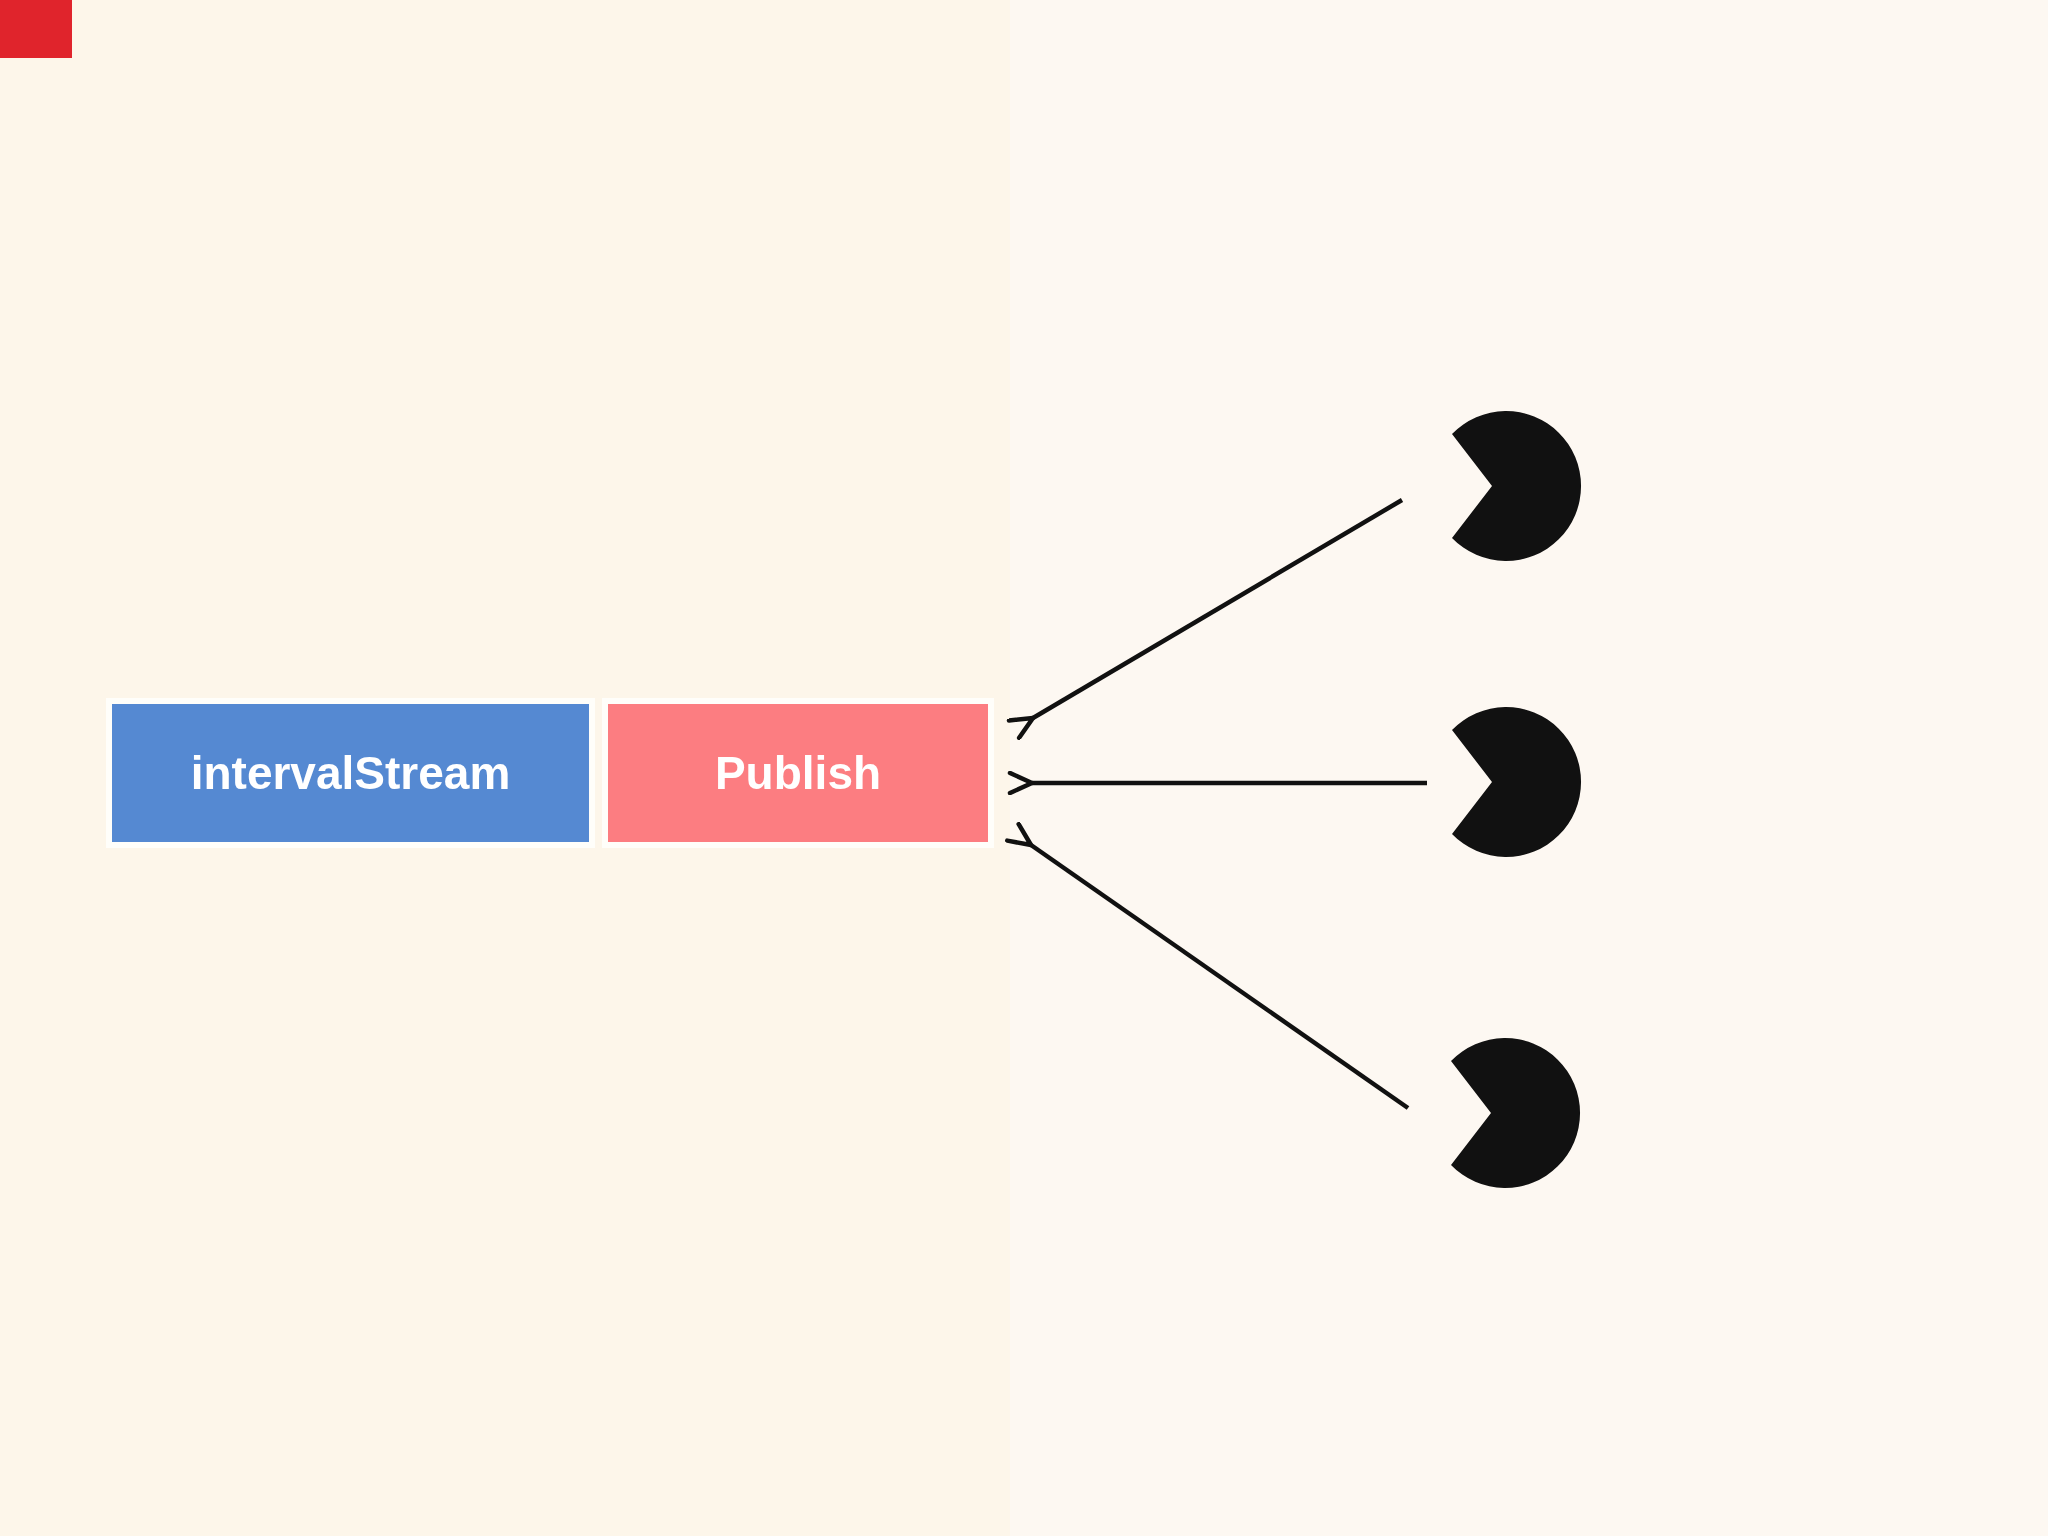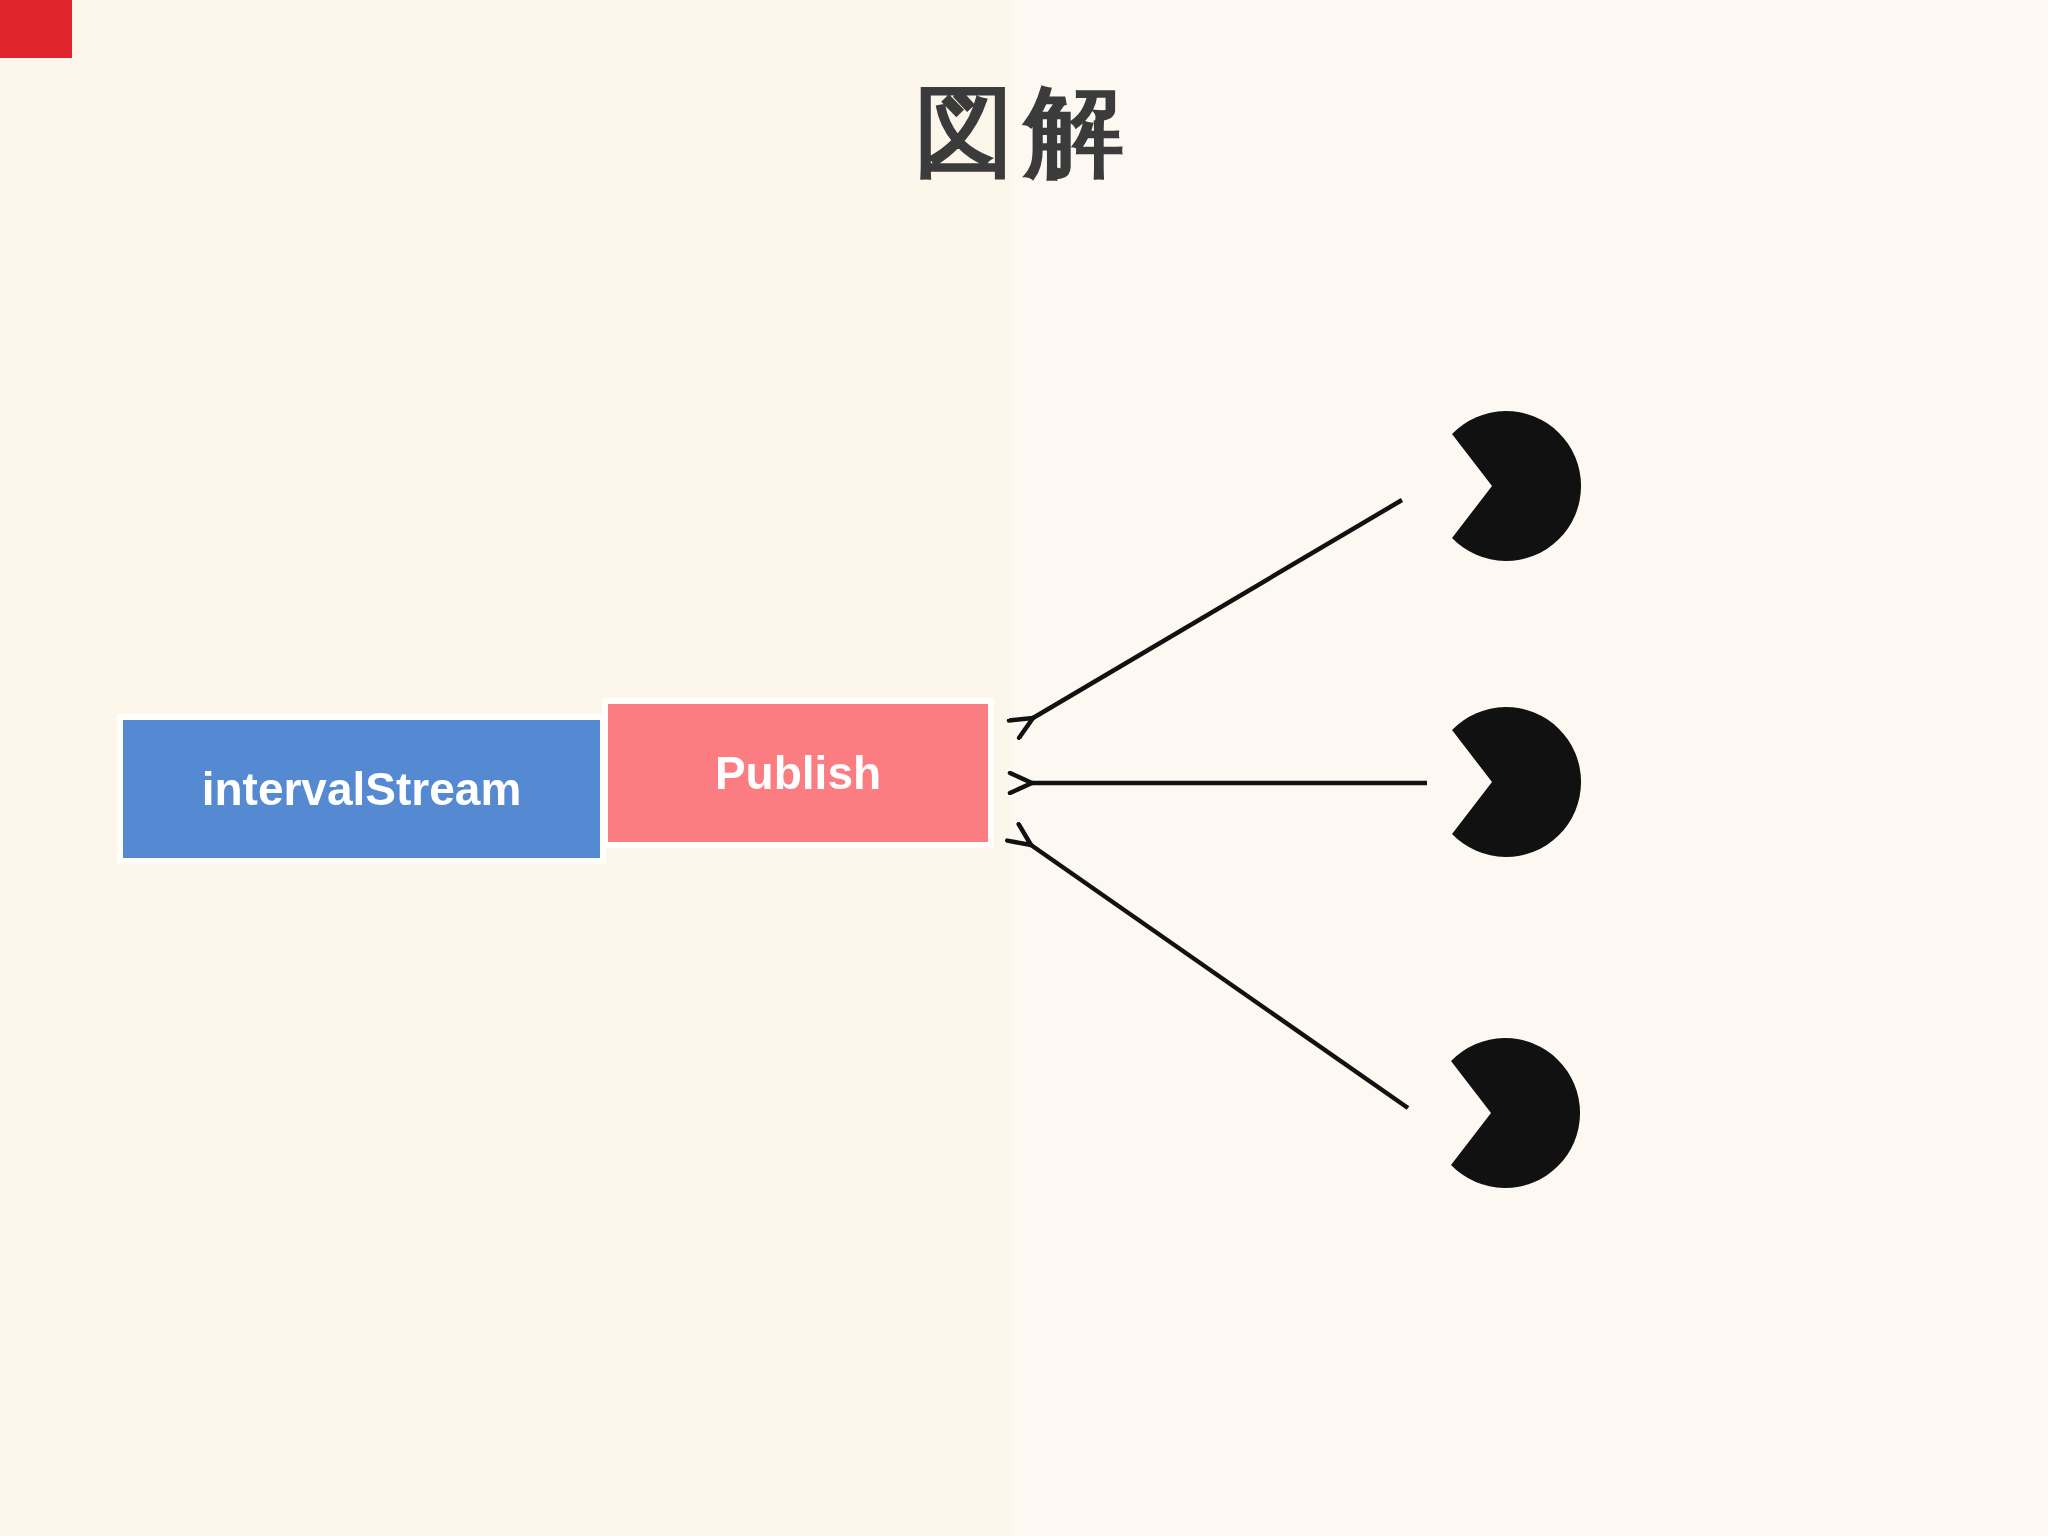--- a/index.html
+++ b/index.html
@@ -47,24 +47,23 @@
     align-items: center;
     justify-content: center;
   }
   .box-label {
     color: #ffffff;
     font-size: 46px;
     font-weight: 600;
     white-space: nowrap;
   }
   .box-blue {
-    left: 117px;
+    left: 106px;
     width: 489px;
     background: #5589d2;
-    margin-top: 16px;
   }
   .box-pink {
     left: 602px;
     width: 392px;
     background: #fc7d81;
   }
   .diagram-canvas {
     position: absolute;
     left: 0; top: 0;
     width: 2048px; height: 1536px;
@@ -85,21 +84,20 @@
 </style>
 </head>
 <body>
 
 <div class="slide">
 
   <div class="bg-right"></div>
 
   <div class="corner-accent"></div>
 
-  <div class="slide-title">図解</div>
 
   <div class="box box-blue">
     <span class="box-label">intervalStream</span>
   </div>
 
   <div class="box box-pink">
     <span class="box-label">Publish</span>
   </div>
 
   <svg class="diagram-canvas" viewBox="0 0 2048 1536" xmlns="http://www.w3.org/2000/svg">

